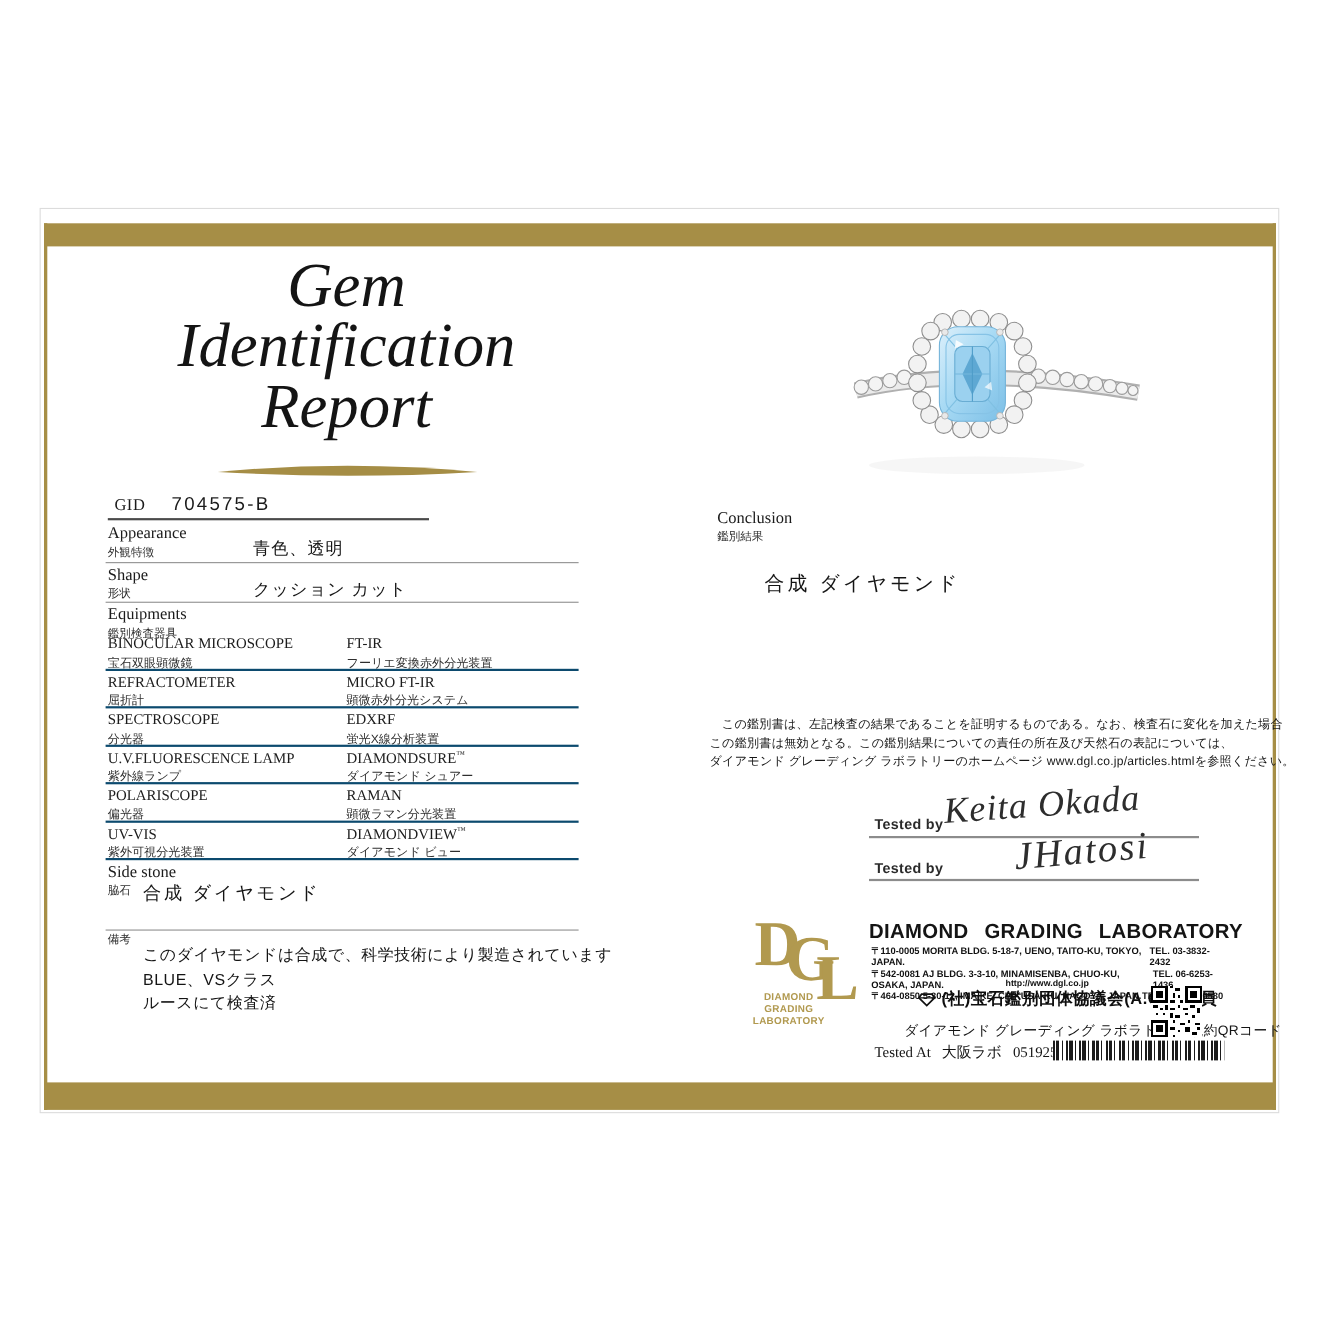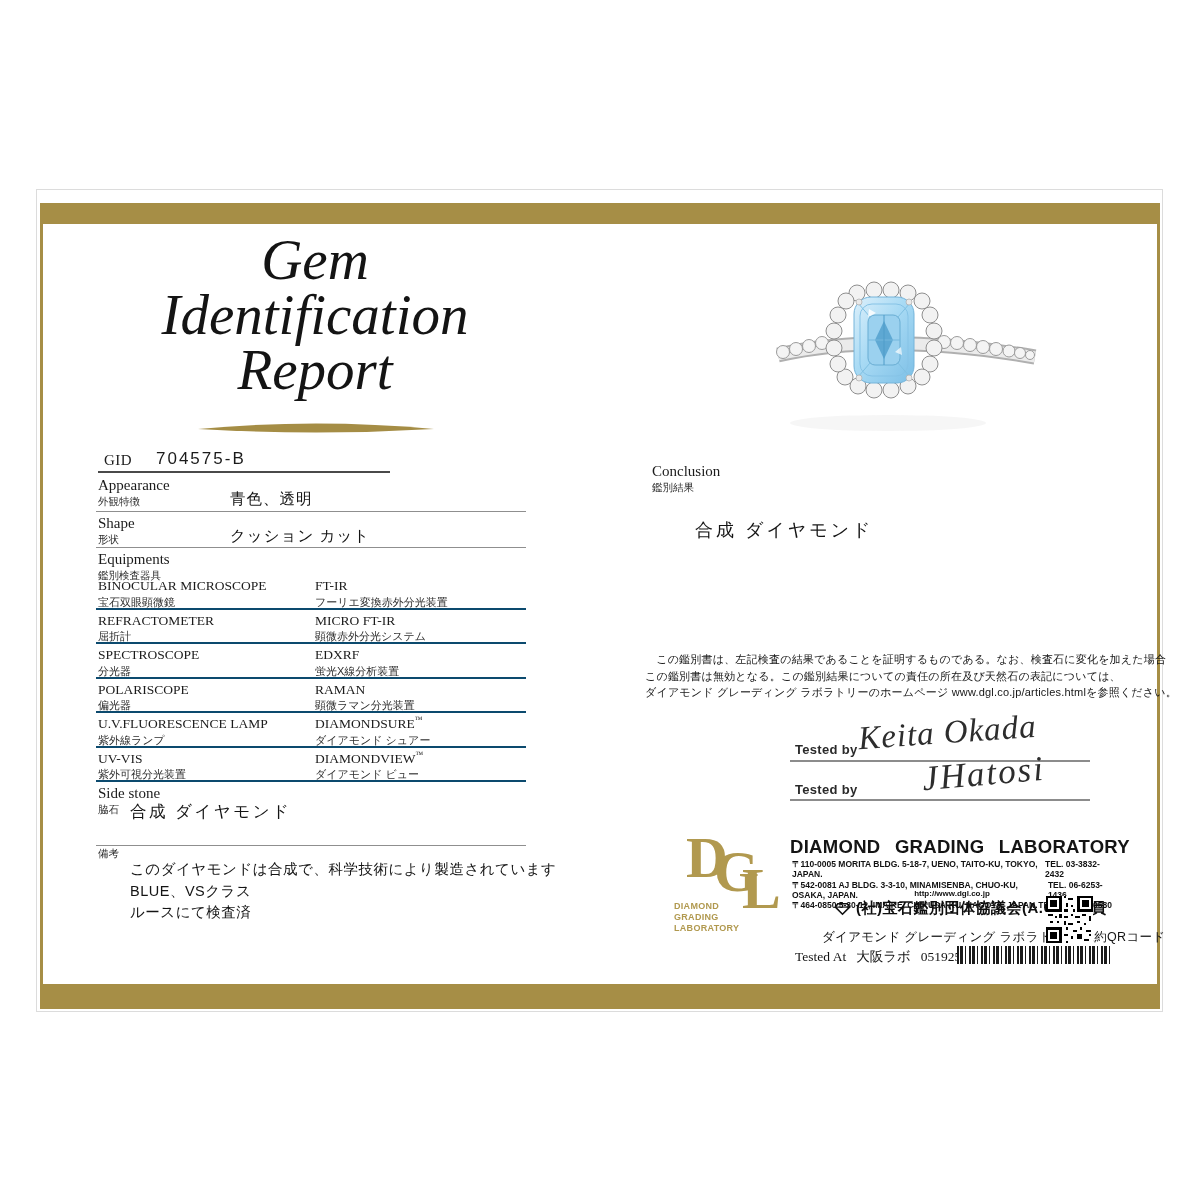--- a/index.html
+++ b/index.html
@@ -59,21 +59,21 @@
   .tb1 { left:795px; top:742px; } .tb2 { left:795px; top:782px; }
   .tb-line { width:300px; height:2px; background:#8c8c8c; }
   .tbl1 { left:790px; top:760px; } .tbl2 { left:790px; top:799px; }
   .sig { font-family:"Liberation Serif","DejaVu Serif",serif; font-style:italic; color:#2d2d2d; white-space:nowrap; }
   .sig1 { left:858px; top:714px; font-size:33px; transform:rotate(-4deg); letter-spacing:1px; }
   .sig2 { left:922px; top:754px; font-size:35px; transform:rotate(-5deg); letter-spacing:2px; }
 
   
   .logo-letter { font-family:"Liberation Serif","DejaVu Serif",serif; font-weight:bold; color:#b1994f; font-size:58px; line-height:1; }
   .lg-d { left:686px; top:829px; } .lg-g { left:714px; top:843px; } .lg-l { left:742px; top:860px; }
-  .logo-caption { left:674px; top:901px; width:86px; font-size:9px; line-height:11px;
+  .logo-caption { left:674px; top:901px; width:86px; text-align:center; font-size:9px; line-height:11px;
     color:#b1994f; font-weight:bold; letter-spacing:.3px; }
 
   
   .lab-name { left:790px; top:836px; width:322px; font-size:18.5px; font-weight:bold;
     letter-spacing:.3px; word-spacing:9px; color:#141414; white-space:nowrap; }
   .addr { left:792px; top:859px; width:320px; font-size:8.5px; font-weight:bold; line-height:10.3px; color:#111; }
   .addr-row { display:flex; justify-content:space-between; }
   .website { left:792px; top:889px; width:320px; text-align:center; font-size:8px; font-weight:bold; color:#111; }
   .member { left:834px; top:899px; display:flex; align-items:center; font-size:15px; font-weight:bold; letter-spacing:.5px; color:#0e0e0e; }
   .member svg { margin-right:5px; }
@@ -154,37 +154,37 @@
       <div class="ejp">分光器</div>
     </div>
     <div class="ecol c2">
       <div class="een"><span>EDXRF</span><sup></sup></div>
       <div class="ejp">蛍光X線分析装置</div>
     </div>
   </div>
 
   <div class="erow">
     <div class="ecol c1">
+      <div class="een"><span>U.V.FLUORESCENCE LAMP</span><sup></sup></div>
+      <div class="ejp">紫外線ランプ</div>
+    </div>
+    <div class="ecol c2">
+      <div class="een"><span>DIAMONDSURE</span><sup>™</sup></div>
+      <div class="ejp">ダイアモンド シュアー</div>
+    </div>
+  </div>
+
+  <div class="erow">
+    <div class="ecol c1">
       <div class="een"><span>POLARISCOPE</span><sup></sup></div>
       <div class="ejp">偏光器</div>
     </div>
     <div class="ecol c2">
       <div class="een"><span>RAMAN</span><sup></sup></div>
       <div class="ejp">顕微ラマン分光装置</div>
-    </div>
-  </div>
-
-  <div class="erow">
-    <div class="ecol c1">
-      <div class="een"><span>U.V.FLUORESCENCE LAMP</span><sup></sup></div>
-      <div class="ejp">紫外線ランプ</div>
-    </div>
-    <div class="ecol c2">
-      <div class="een"><span>DIAMONDSURE</span><sup>™</sup></div>
-      <div class="ejp">ダイアモンド シュアー</div>
     </div>
   </div>
 
   <div class="erow">
     <div class="ecol c1">
       <div class="een"><span>UV-VIS</span><sup></sup></div>
       <div class="ejp">紫外可視分光装置</div>
     </div>
     <div class="ecol c2">
       <div class="een"><span>DIAMONDVIEW</span><sup>™</sup></div>

